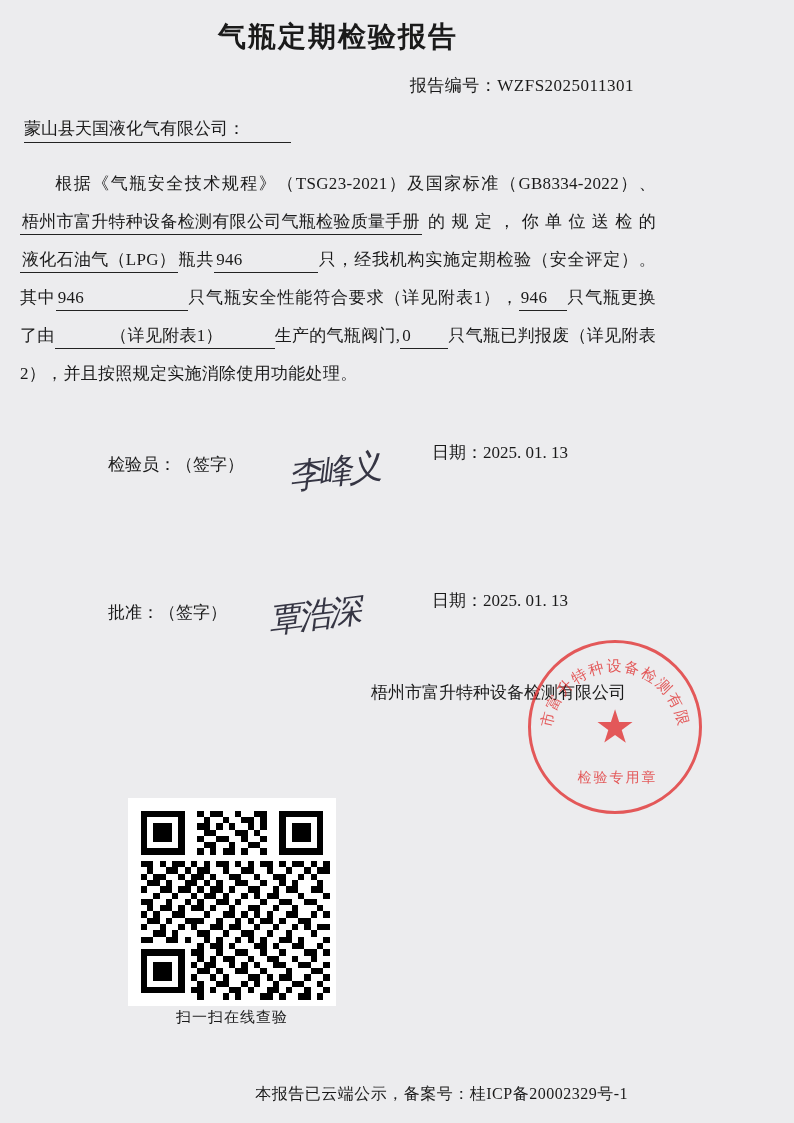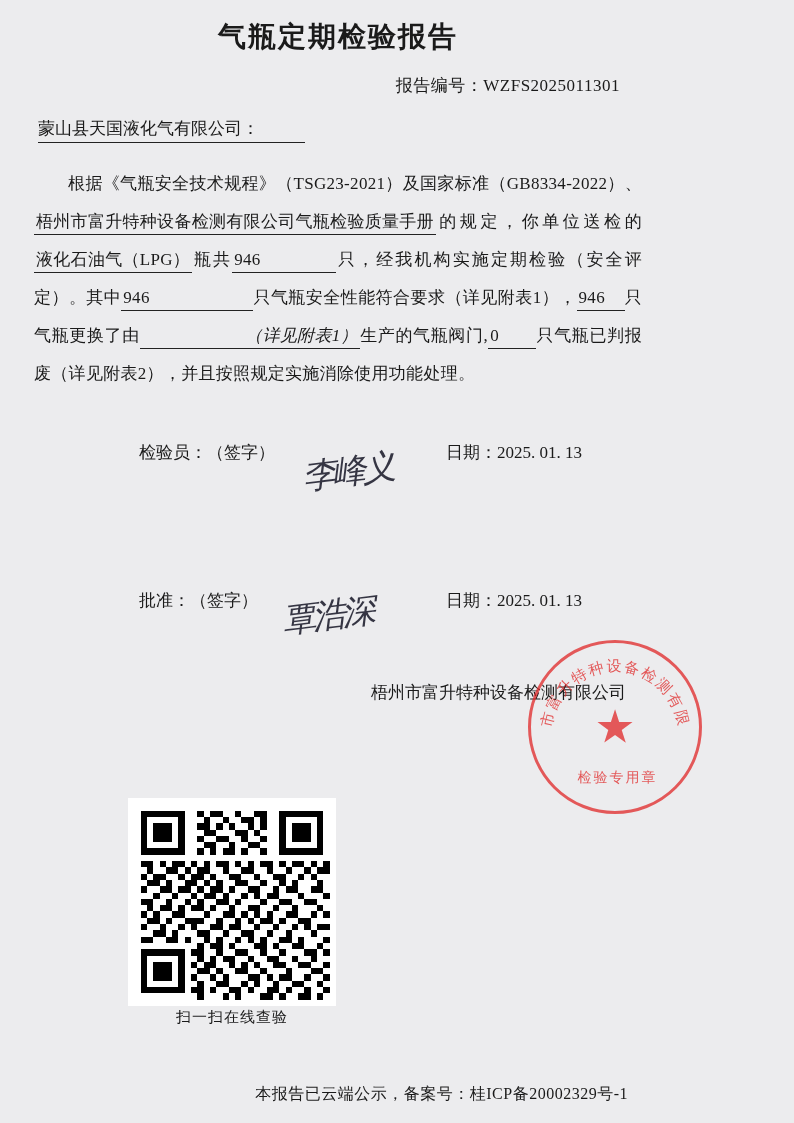--- a/index.html
+++ b/index.html
@@ -13,21 +13,21 @@
     font-family: "Liberation Serif", "DejaVu Serif", serif;
     color: #1a1a1a;
     position: relative;
     overflow: hidden;
   }
   .page {
     position: relative;
     width: 676px;
     height: 1123px;
     box-sizing: border-box;
-    padding: 0 34px;
+    padding: 0 20px;
   }
   .doc-title {
     text-align: center;
     font-size: 28px;
     font-weight: bold;
     letter-spacing: 2px;
     padding-top: 18px;
     font-family: "Liberation Sans", "DejaVu Sans", sans-serif;
   }
   .report-no {
@@ -62,32 +62,31 @@
     border-bottom: 1px solid #222;
     text-align: left;
     line-height: 24px;
     padding: 0 2px;
   }
   .ul-w1 { min-width: 232px; }
   .ul-w2 { min-width: 128px; }
   .ul-w3 { min-width: 100px; }
   .ul-w4 { min-width: 108px; }
   .ul-w5 { min-width: 44px; }
-  .ul-w6 { min-width: 212px; text-align: right; padding-left: 6px; font-style: italic;}
+  .ul-w6 { min-width: 212px; text-align: center; padding-left: 6px;}
   .sig-block {
     margin-top: 48px;
     font-size: 17px;
     position: relative;
     height: 82px;
   }
   .sig-label {
     position: absolute;
     left: 88px;
-    top: 0;
-    margin-left: 17px;
+    top: 12px;
   }
   .sig-date {
     position: absolute;
     left: 412px;
     top: 0;
   }
   .handwriting {
     position: absolute;
     font-family: "DejaVu Serif", serif;
     font-style: italic;

